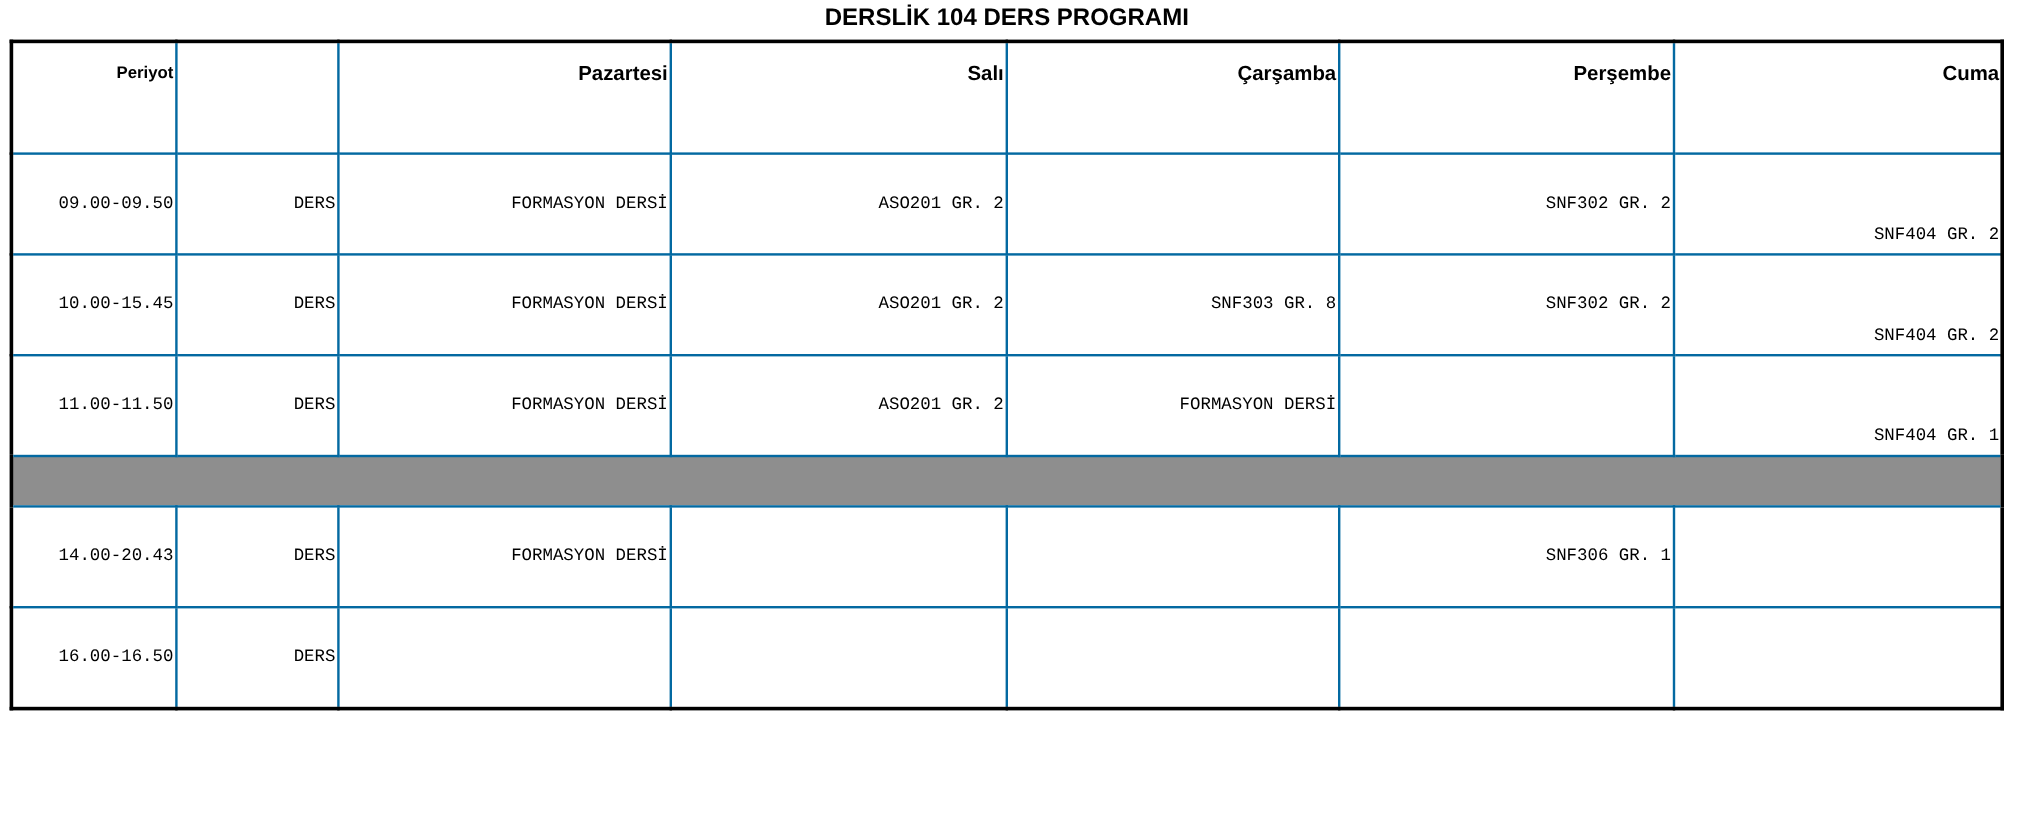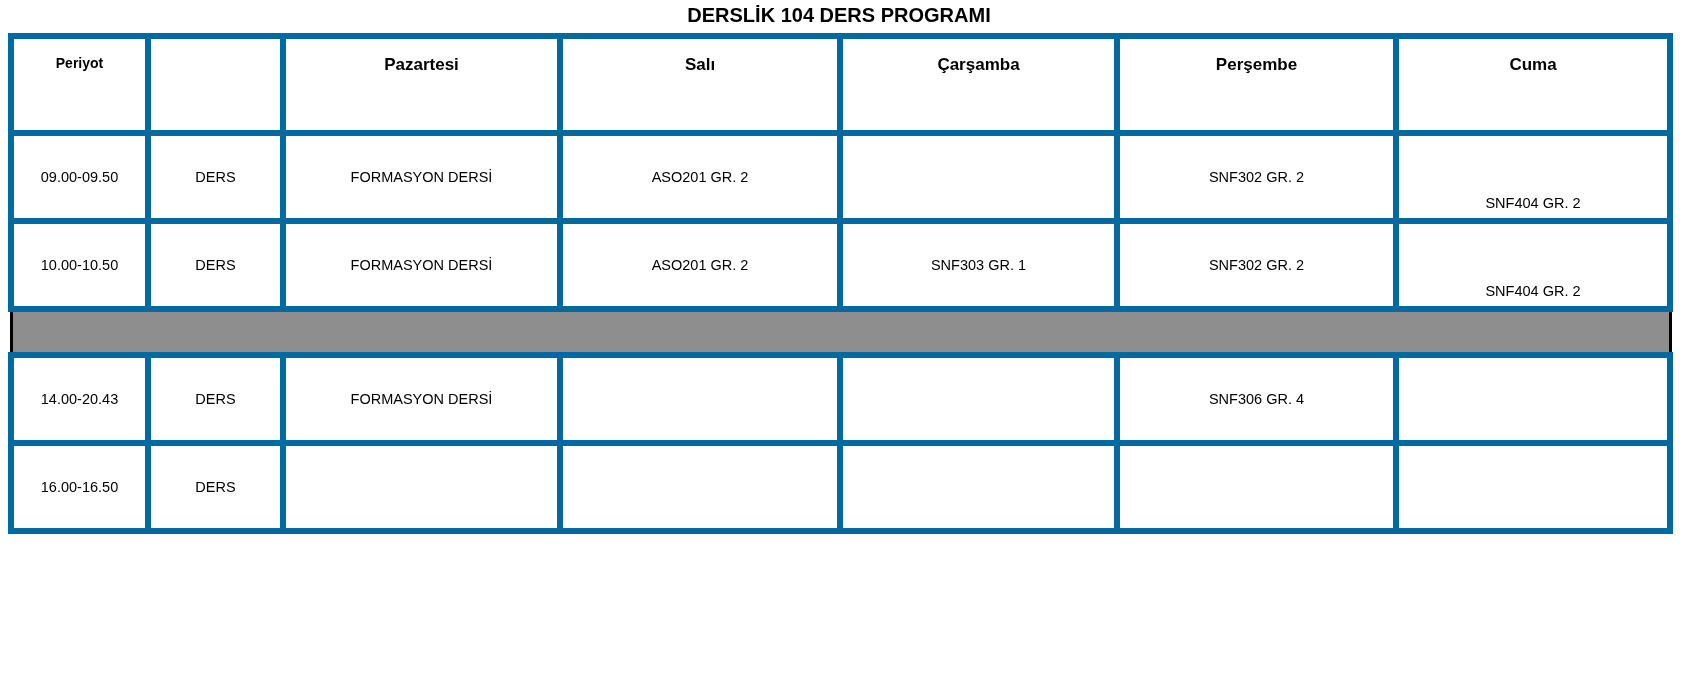--- a/index.html
+++ b/index.html
@@ -32,40 +32,41 @@
     position: absolute;
     top: 33px;
     left: 8px;
     border-collapse: collapse;
     table-layout: fixed;
     width: 1662px;
     border: 3px solid #000000;
   }
   table.schedule th,
   table.schedule td {
-    border: 6px solid #0369a1;
-    text-align: center;
+    border: 2px solid #0369a1;
+    text-align: right;
     vertical-align: middle;
     overflow: hidden;
     white-space: nowrap;
   }
   table.schedule th {
     height: 74px;
     font-size: 17px;
     font-weight: bold;
     padding-top: 16px;
     vertical-align: top;
   }
   table.schedule th.periyot-header {
     font-size: 14px;
   }
   table.schedule td {
     height: 74px;
     font-size: 14.5px;
     font-weight: normal;
+    font-family: Liberation Mono, monospace;
   }
   table.schedule td.cuma-cell {
     vertical-align: bottom;
     padding-bottom: 7px;
   }
   table.schedule td.separator-cell {
     height: 38px;
     background: var(--sep-gray, #8e8e8e);
     border-left: 3px solid #000000;
     border-right: 3px solid #000000;
@@ -102,38 +103,47 @@
         <tr>
           <td>09.00-09.50</td>
           <td>DERS</td>
           <td>FORMASYON DERSİ</td>
           <td>ASO201 GR. 2</td>
           <td></td>
           <td>SNF302 GR. 2</td>
           <td class="cuma-cell">SNF404 GR. 2</td>
         </tr>
         <tr>
-          <td>10.00-10.50</td>
+          <td>10.00-15.45</td>
           <td>DERS</td>
           <td>FORMASYON DERSİ</td>
           <td>ASO201 GR. 2</td>
-          <td>SNF303 GR. 1</td>
+          <td>SNF303 GR. 8</td>
           <td>SNF302 GR. 2</td>
           <td class="cuma-cell">SNF404 GR. 2</td>
+        </tr>
+        <tr>
+          <td>11.00-11.50</td>
+          <td>DERS</td>
+          <td>FORMASYON DERSİ</td>
+          <td>ASO201 GR. 2</td>
+          <td>FORMASYON DERSİ</td>
+          <td></td>
+          <td class="cuma-cell">SNF404 GR. 1</td>
         </tr>
         <tr>
           <td colspan="7" class="separator-cell"></td>
         </tr>
         <tr>
           <td>14.00-20.43</td>
           <td>DERS</td>
           <td>FORMASYON DERSİ</td>
           <td></td>
           <td></td>
-          <td>SNF306 GR. 4</td>
+          <td>SNF306 GR. 1</td>
           <td class="cuma-cell"></td>
         </tr>
         <tr>
           <td>16.00-16.50</td>
           <td>DERS</td>
           <td></td>
           <td></td>
           <td></td>
           <td></td>
           <td class="cuma-cell"></td>

